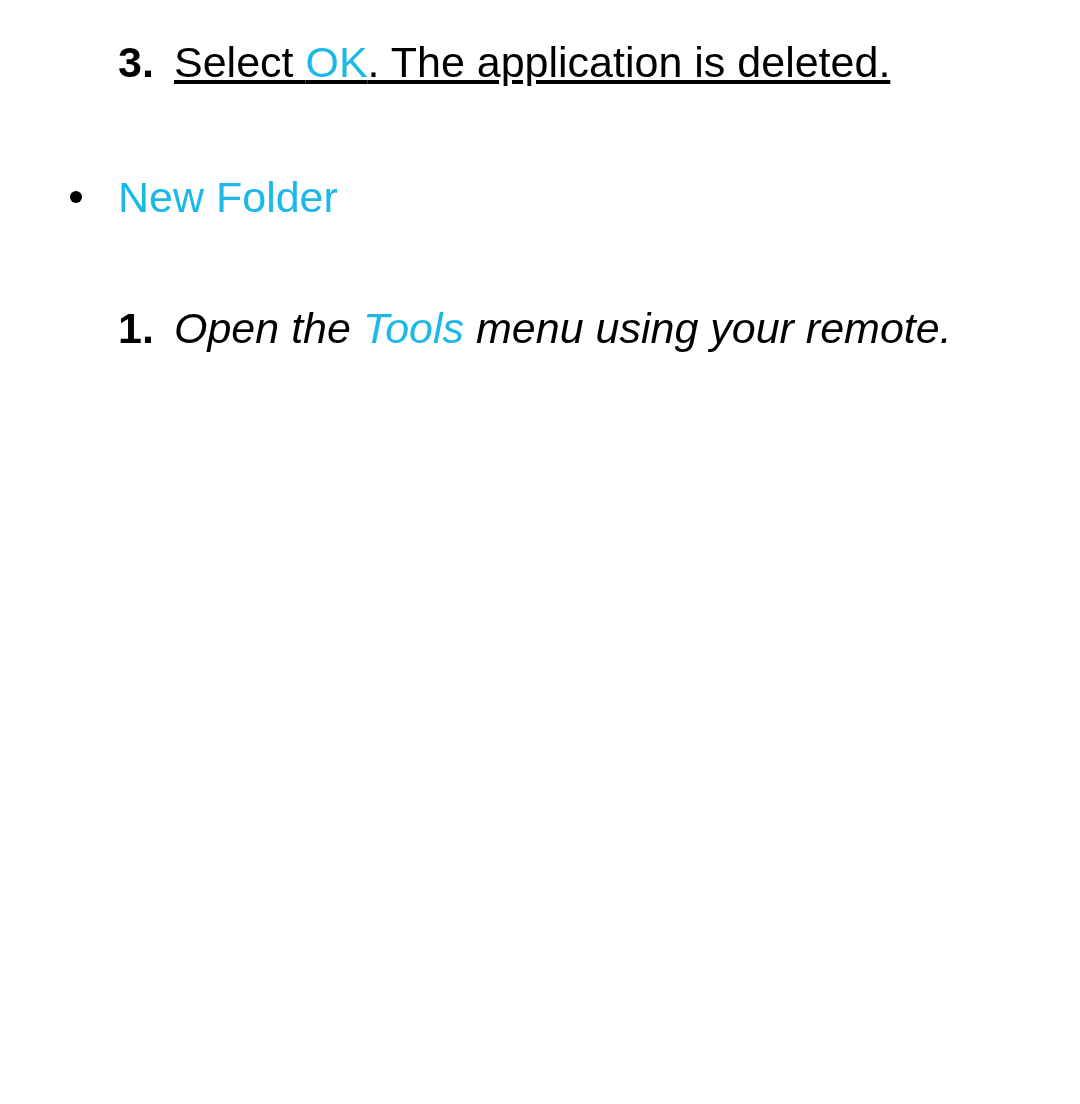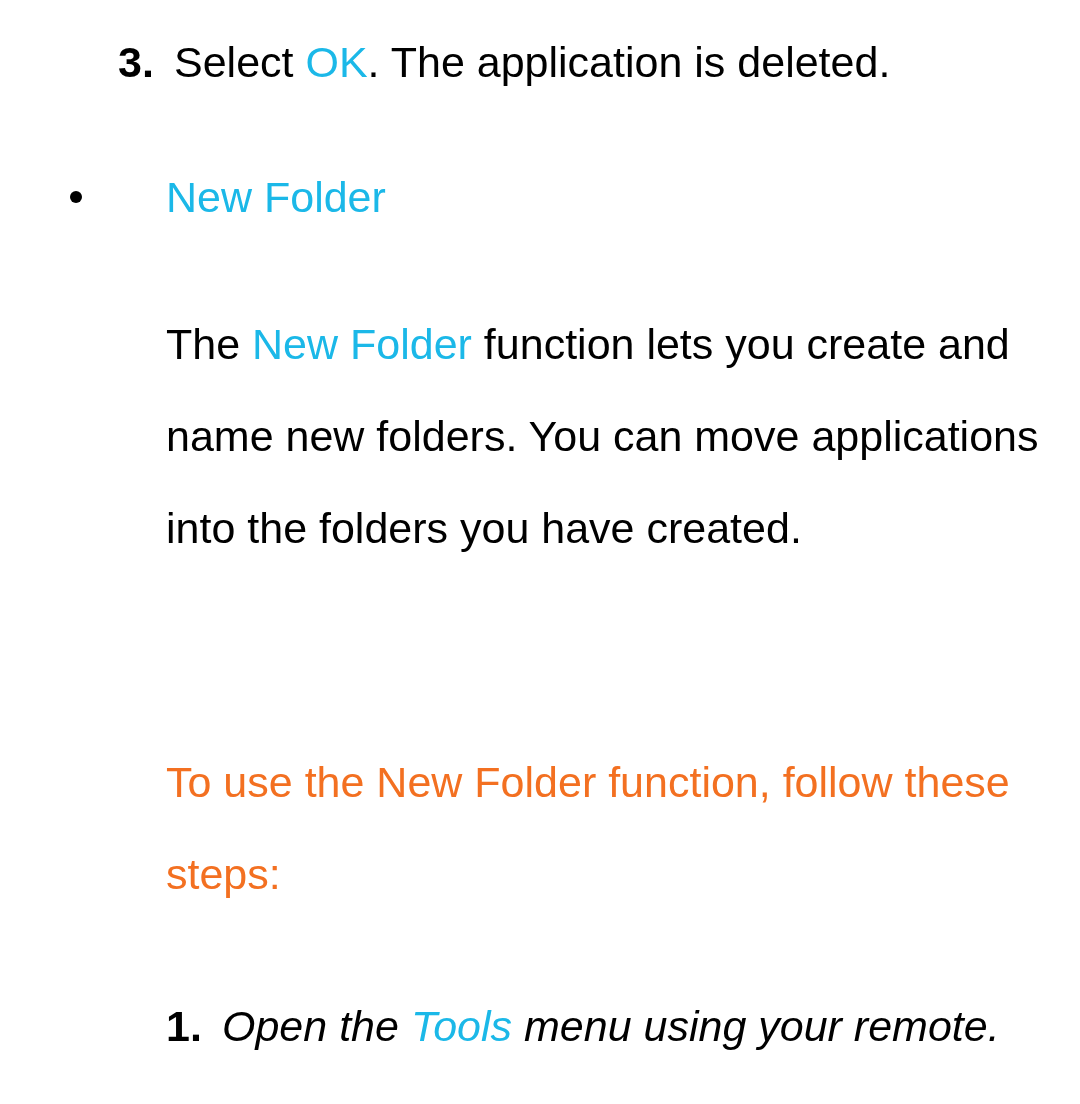--- a/index.html
+++ b/index.html
@@ -13,34 +13,34 @@
       background: #ffffff;
       font-family: Arial, Helvetica, sans-serif;
       font-size: 43px;
       color: #000000;
       padding-top: 38px;
       overflow: hidden;
     }
     .step3-line {
       margin-left: 118px;
       margin-right: 20px;
+      text-decoration: underline;
     }
     .step-num {
       font-weight: bold;
       display: inline-block;
       width: 56px;
       text-align: left;
     }
     .cyan {
       color: #1BB8E8;
     }
     .bullet-section {
       margin-top: 86px;
       position: relative;
-      padding-left: 48px;
     }
     .bullet-dot {
       position: absolute;
       left: 70px;
       top: 18px;
       width: 12px;
       height: 12px;
       background: #000000;
       border-radius: 50%;
     }
@@ -85,25 +85,21 @@
 <body>
 
 <div class="step3-line">
   <span class="step-num">3.</span><span>Select </span><span class="cyan">OK</span><span>. The application is deleted.</span>
 </div>
 
 <div class="bullet-section">
   <div class="bullet-dot"></div>
   <div class="bullet-title">New Folder</div>
 
-  <div class="paragraph">
-    <span>The </span><span class="cyan">New Folder</span><span> function lets you create and name new folders. You can move applications into the folders you have created.</span>
-  </div>
 
-  <div class="orange-heading">To use the New Folder function, follow these steps:</div>
 
   <div class="step1-block">
     <span class="step1-num">1.</span>
     <span class="step1-text">
       <span>Open the </span><span class="cyan">Tools</span><span> menu using your remote.</span>
     </span>
   </div>
 </div>
 
 </body></html>

